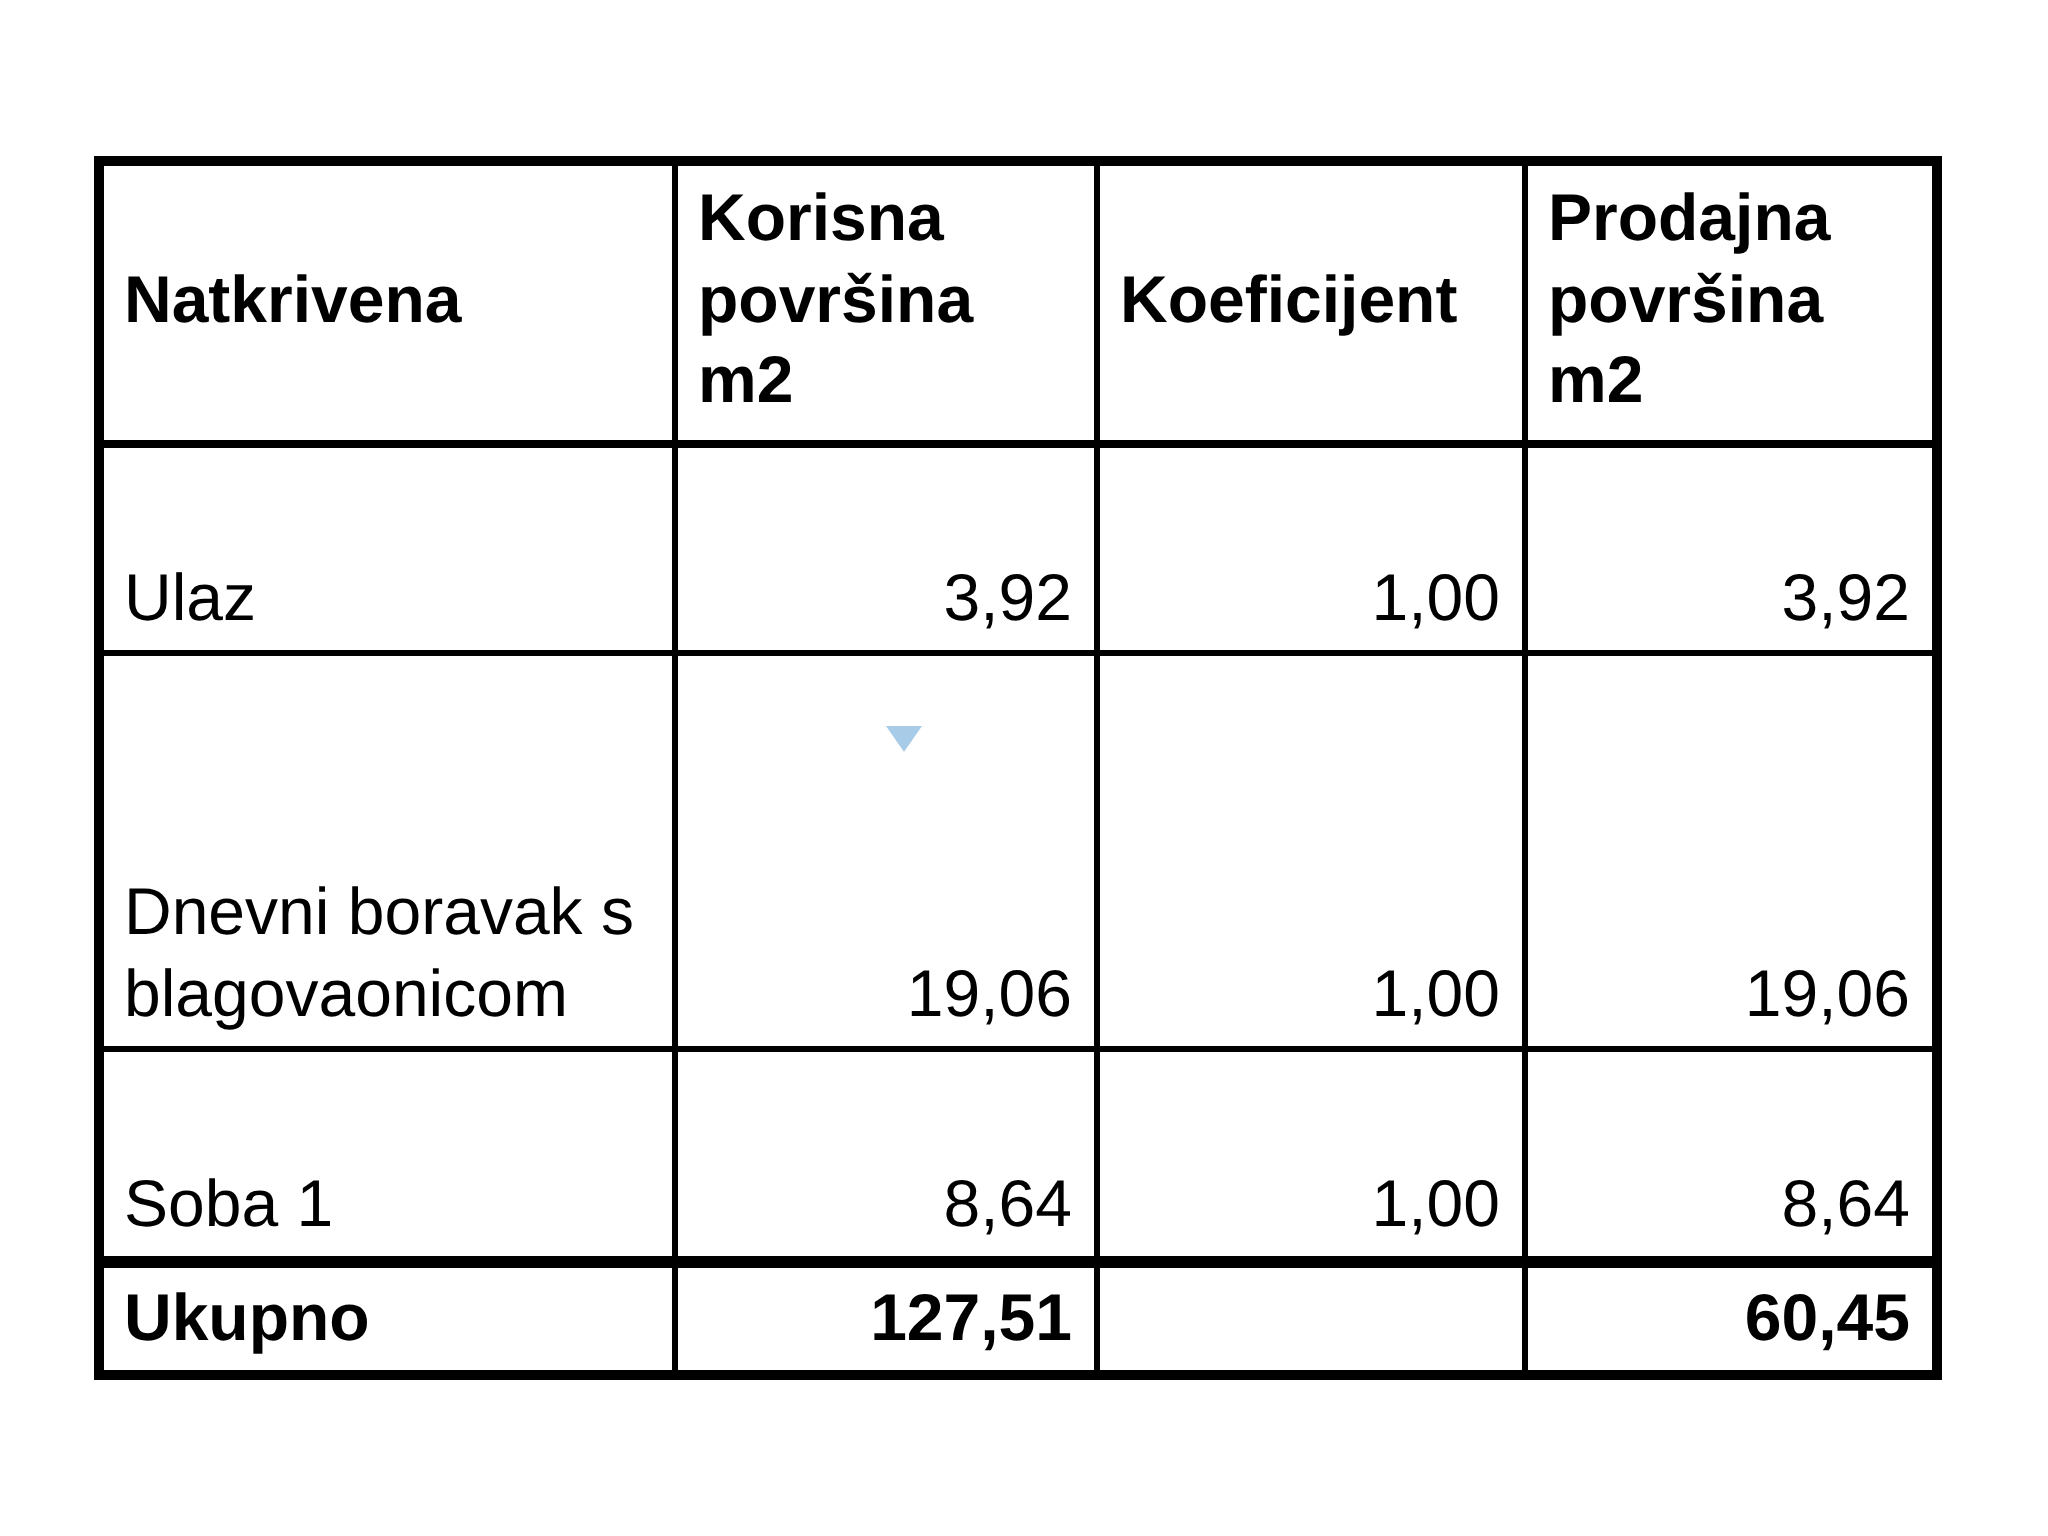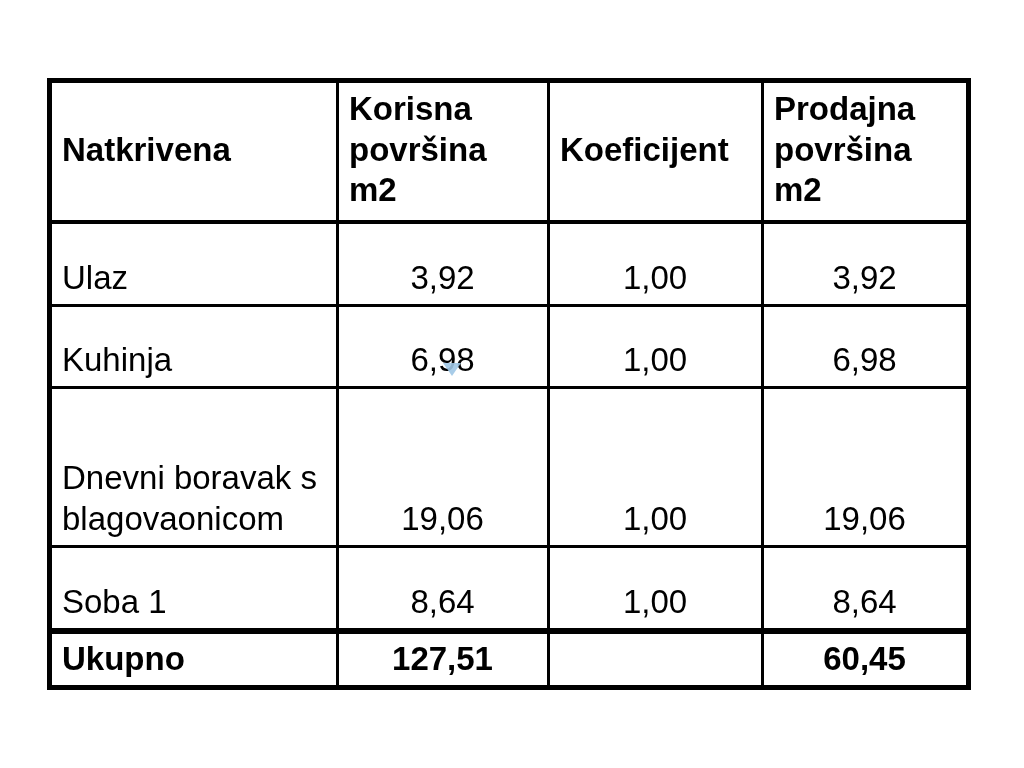--- a/index.html
+++ b/index.html
@@ -48,21 +48,21 @@
     height: 130px;
     border-bottom: 4px solid #000000;
   }
   #area-table tbody td {
     vertical-align: bottom;
     height: 40px;
   }
   #area-table tbody tr.row-tall td { height: 88px; }
 
   td.cell-name { text-align: left; }
-  td.cell-num  { text-align: center; }
+  td.cell-num  { text-align: right; }
 
   #area-table tfoot td {
     height: 44px;
     vertical-align: bottom;
     font-weight: bold;
     border-top: 6px solid #000000;
   }
 
   
   .marker-triangle {
@@ -98,26 +98,20 @@
         <th>Prodajna površina m2</th>
       </tr>
     </thead>
     <tbody>
       <tr>
         <td class="cell-name">Ulaz</td>
         <td class="cell-num">3,92</td>
         <td class="cell-num">1,00</td>
         <td class="cell-num">3,92</td>
       </tr>
-      <tr>
-        <td class="cell-name">Kuhinja</td>
-        <td class="cell-num">6,98</td>
-        <td class="cell-num">1,00</td>
-        <td class="cell-num">6,98</td>
-      </tr>
       <tr class="row-tall">
         <td class="cell-name">Dnevni boravak s blagovaonicom</td>
         <td class="cell-num">19,06</td>
         <td class="cell-num">1,00</td>
         <td class="cell-num">19,06</td>
       </tr>
       <tr>
         <td class="cell-name">Soba 1</td>
         <td class="cell-num">8,64</td>
         <td class="cell-num">1,00</td>

